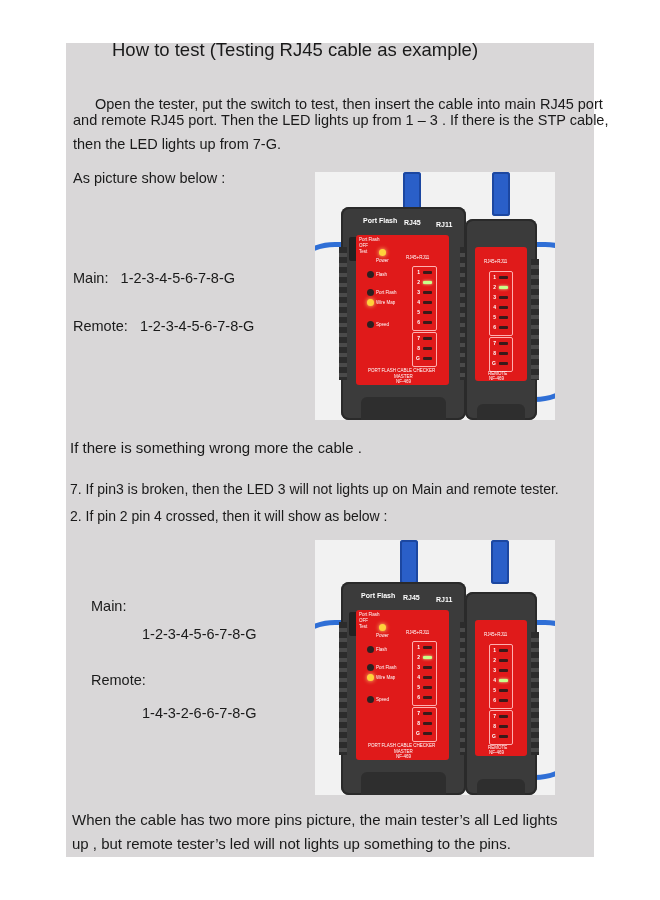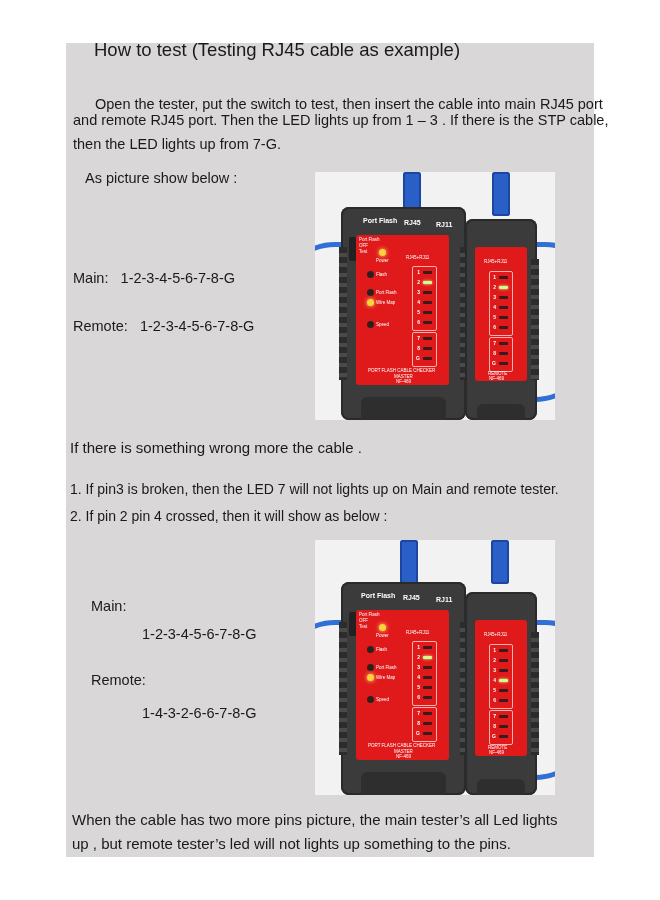--- a/index.html
+++ b/index.html
@@ -1,19 +1,19 @@
 <!DOCTYPE html>
 <html><head>
 <meta charset="utf-8">
 <style>
   html,body{margin:0;padding:0;background:#ffffff;}
   body{width:660px;height:900px;position:relative;overflow:hidden;font-family:"Liberation Sans","DejaVu Sans",sans-serif;color:#1a1a1a;}
   .panel{position:absolute;left:66px;top:43px;width:528px;height:814px;background:#d9d7d8;}
   .t{position:absolute;white-space:nowrap;font-size:14.5px;line-height:20px;}
-  .title{font-size:18.5px;left:94px;top:40px;}
+  .title{font-size:18.5px;left:112px;top:40px;}
   .para{font-size:14.5px;line-height:24px;}
   .photo{position:absolute;background:#f2f2f2;overflow:hidden;}
   .cable{position:absolute;border:5px solid #2f6fd6;border-radius:60px;}
   .plug{position:absolute;width:18px;height:44px;background:#2a5fc8;border-radius:3px;box-shadow:inset 0 0 0 2px #1c47a0;}
   .dev{position:absolute;background:#3b3b3b;border-radius:8px;box-shadow:inset 0 0 0 2px #2a2a2a;}
   .ridges{position:absolute;top:40px;bottom:40px;width:8px;background:repeating-linear-gradient(#2c2c2c 0 6px,#4a4a4a 6px 10px);}
   .face{position:absolute;background:#e01a1a;border-radius:3px;}
   .lbl{position:absolute;color:#fff;font-weight:bold;font-size:7px;white-space:nowrap;}
   .tiny{position:absolute;color:#fff;font-size:4.5px;white-space:nowrap;}
   .led-row{position:absolute;display:flex;align-items:center;gap:3px;}
@@ -29,21 +29,21 @@
 <body>
 
 <div class="panel"></div>
 
 <div class="t title">How to test (Testing RJ45 cable as example)</div>
 
 <div class="t para" style="left:95px;top:92px;">Open the tester, put the switch to test, then insert the cable into main RJ45 port</div>
 <div class="t para" style="left:73px;top:108px;">and remote RJ45 port. Then the LED lights up from 1 – 3 . If there is the STP cable,</div>
 <div class="t para" style="left:73px;top:132px;">then the LED lights up from 7-G.</div>
 
-<div class="t" style="left:73px;top:168px;margin-left:12px;">As picture show below :</div>
+<div class="t" style="left:73px;top:168px;">As picture show below :</div>
 
 <div class="t" style="left:73px;top:268px;">
   <span>Main:</span>&nbsp;&nbsp;&nbsp;<span>1-2-3-4-5-6-7-8-G</span>
 </div>
 <div class="t" style="left:73px;top:316px;">
   <span>Remote:</span>&nbsp;&nbsp;&nbsp;<span>1-2-3-4-5-6-7-8-G</span>
 </div>
 
 <div class="photo" style="left:315px;top:172px;width:240px;height:248px;">
   <div class="cable" style="left:-40px;top:70px;width:320px;height:120px;border-left-color:transparent;border-bottom-color:transparent;"></div>
@@ -161,21 +161,21 @@
           <span class="bar"></span>
         </div>
       <div class="tiny" style="left:13px;top:124px;">REMOTE</div>
       <div class="tiny" style="left:14px;top:129px;">NF-469</div>
     </div>
     <div class="bottom-cap" style="left:12px;top:185px;width:48px;height:16px;"></div>
   </div>
 </div>
 
 <div class="t" style="left:70px;top:438px;font-size:15px;">If there is something wrong more the cable .</div>
-<div class="t" style="left:70px;top:479px;font-size:14px;">1. If pin3 is broken, then the LED 7 will not lights up on Main and remote tester.</div>
+<div class="t" style="left:70px;top:479px;font-size:14px;">7. If pin3 is broken, then the LED 3 will not lights up on Main and remote tester.</div>
 <div class="t" style="left:70px;top:506px;font-size:14px;">2. If pin 2 pin 4 crossed, then it will show as below :</div>
 
 <div class="t" style="left:91px;top:596px;">Main:</div>
 <div class="t" style="left:142px;top:624px;">1-2-3-4-5-6-7-8-G</div>
 <div class="t" style="left:91px;top:670px;">Remote:</div>
 <div class="t" style="left:142px;top:703px;">1-4-3-2-6-6-7-8-G</div>
 
 <div class="photo" style="left:315px;top:540px;width:240px;height:255px;">
   <div class="cable" style="left:-40px;top:80px;width:320px;height:120px;border-left-color:transparent;border-bottom-color:transparent;"></div>
   <div class="cable" style="left:120px;top:0px;width:150px;height:230px;border-left-color:transparent;border-top-color:transparent;"></div>

